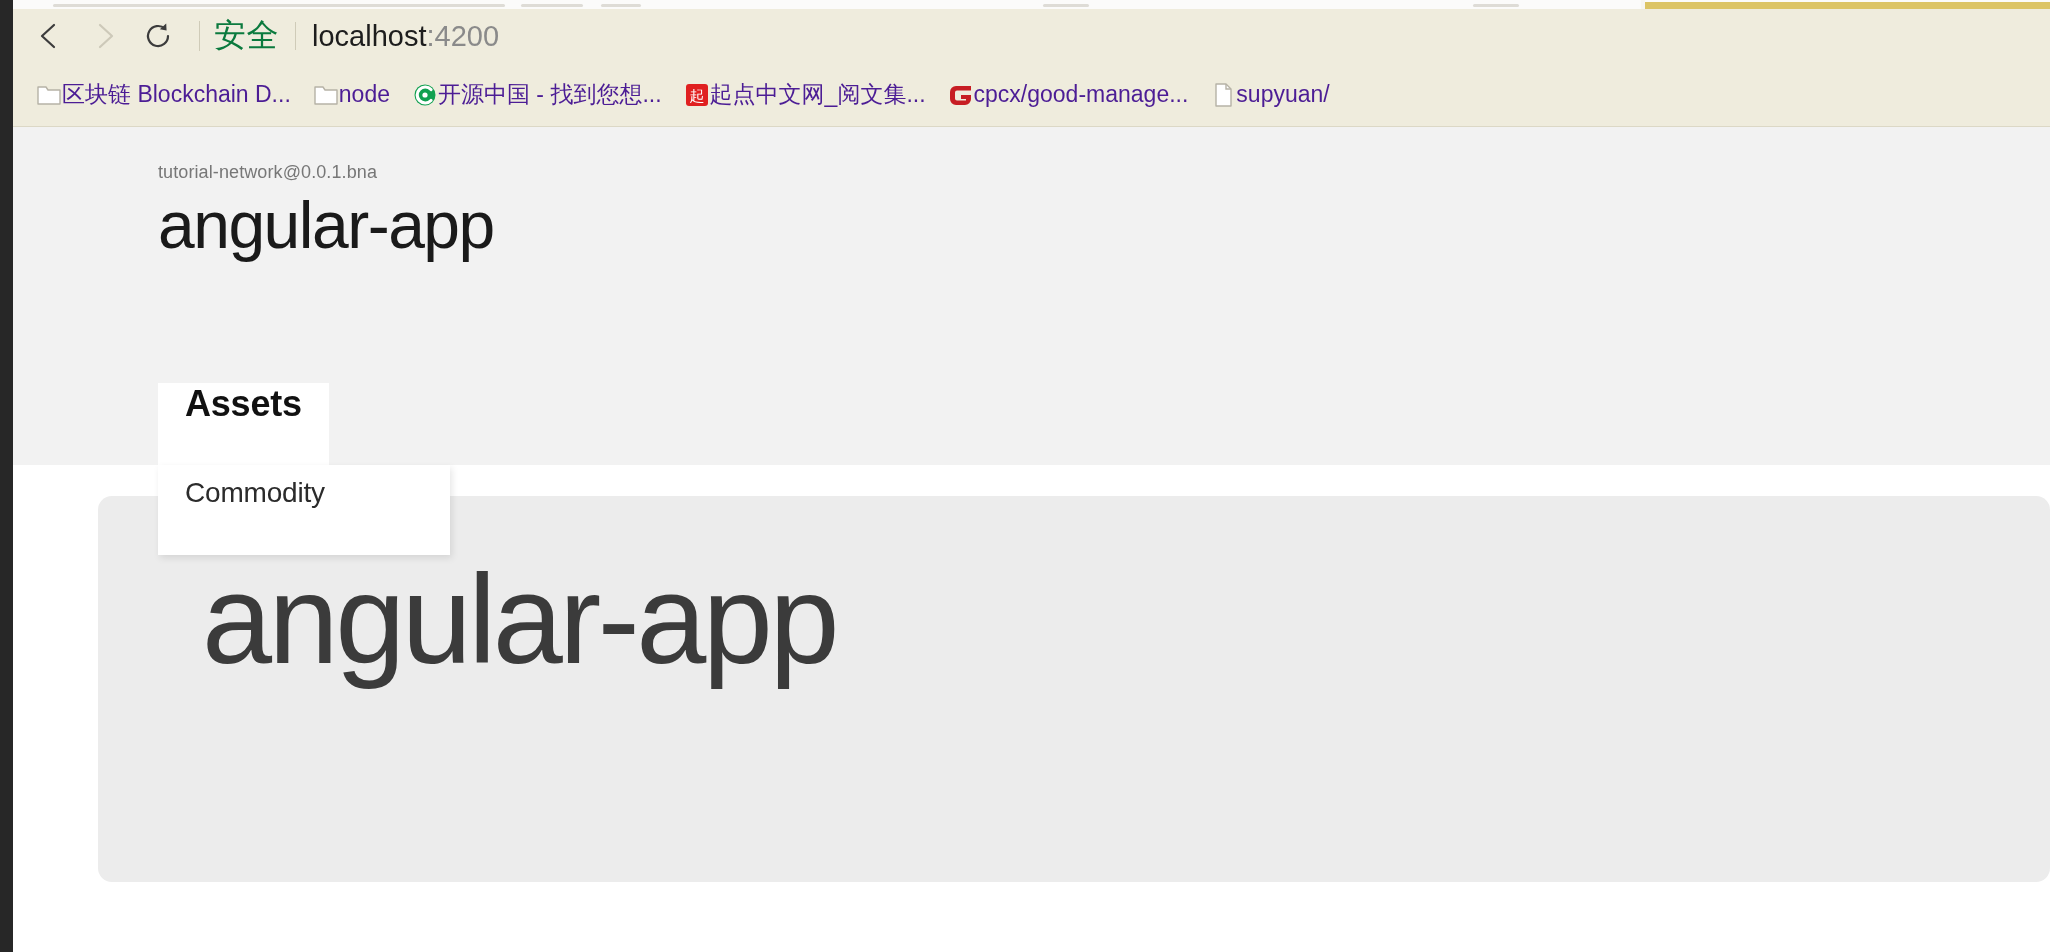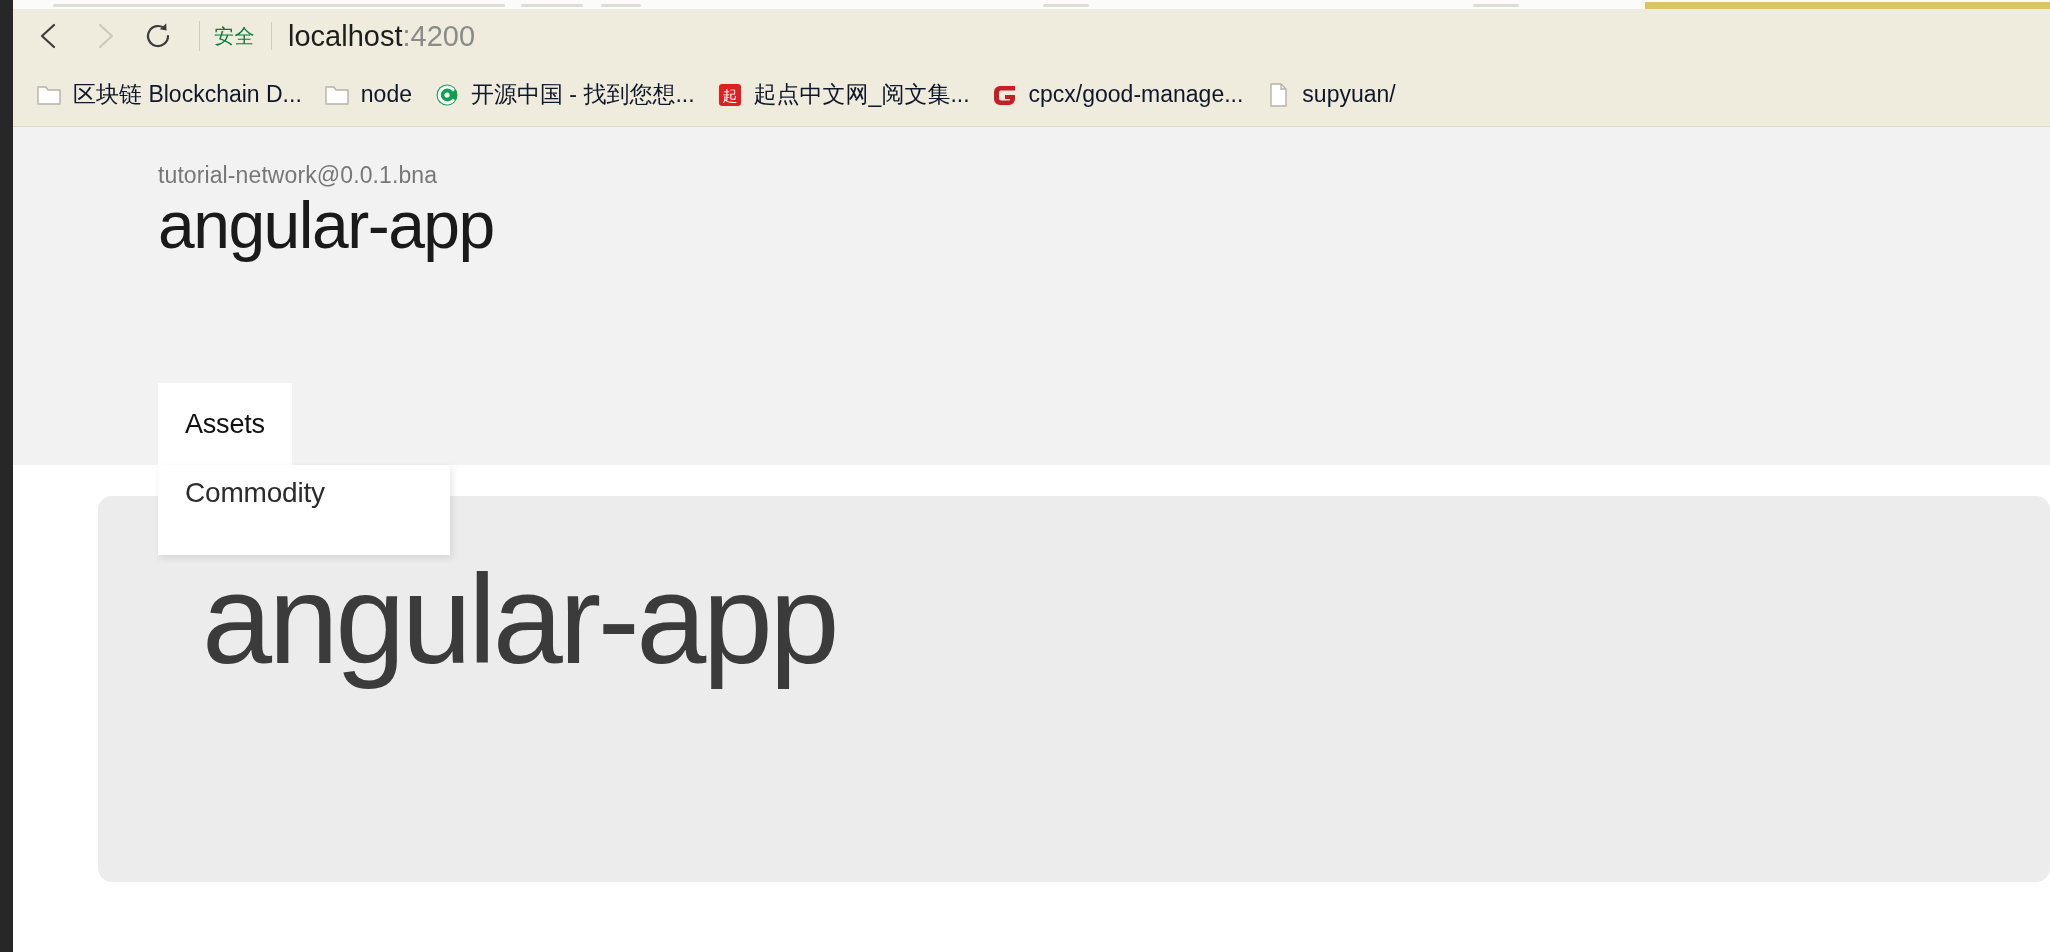--- a/index.html
+++ b/index.html
@@ -80,21 +80,21 @@
     cursor: pointer;
   }
   .nav-btn svg { display: block; }
   #nav-back { margin-left: 10px; }
   .tb-divider {
     width: 1px; height: 30px;
     background: #cfcbb8;
     margin: 0 14px;
   }
   #security-label {
-    font-size: 20px;
+    font-size: 32px;
     color: #0b7a3e;
     letter-spacing: 0.5px;
     cursor: default;
   }
   #url-divider {
     width: 1px; height: 28px;
     background: #cfcbb8;
     margin: 0 16px;
   }
   #url-text {
@@ -123,22 +123,21 @@
     align-items: center;
     height: 44px;
     padding: 0 11px;
     border-radius: 4px;
     white-space: nowrap;
     cursor: pointer;
     flex: none;
   }
   .bookmark .bm-label {
     font-size: 23px;
-    color: #0f172a;
-    margin-left: 11px;
+    color: #4c1d95;
   }
   .bm-icon { width: 26px; height: 30px; flex: none; display:block; }
 
   
   #page-viewport {
     position: absolute;
     left: 13px; top: 127px;
     width: 2037px;
     height: 825px;
     background: #ffffff;
@@ -149,21 +148,21 @@
   #app-header {
     position: absolute;
     left: 0; top: 0;
     width: 2037px;
     height: 338px;
     background: #f2f2f2;
   }
   #network-name {
     position: absolute;
     left: 145px; top: 35px;
-    font-size: 23px;
+    font-size: 18px;
     color: #777777;
     letter-spacing: 0.1px;
   }
   #app-title {
     position: absolute;
     left: 145px; top: 60px;
     font-size: 66px;
     font-weight: 400;
     color: #1a1a1a;
     letter-spacing: -1.5px;
@@ -172,24 +171,23 @@
   
   #tab-bar {
     position: absolute;
     left: 145px; top: 256px;
     height: 82px;
     display: flex;
     align-items: stretch;
   }
   .nav-tab {
     display: flex;
-    align-items: center;
     padding: 0 27px;
-    font-size: 27px;
-    font-weight: normal;
+    font-size: 36px;
+    font-weight: bold;
     color: #111111;
     cursor: pointer;
     background: transparent;
     letter-spacing: -0.2px;
   }
   .nav-tab.is-open {
     background: #ffffff;
   }
   .nav-tab.is-active {
     color: #7b4ad0;

